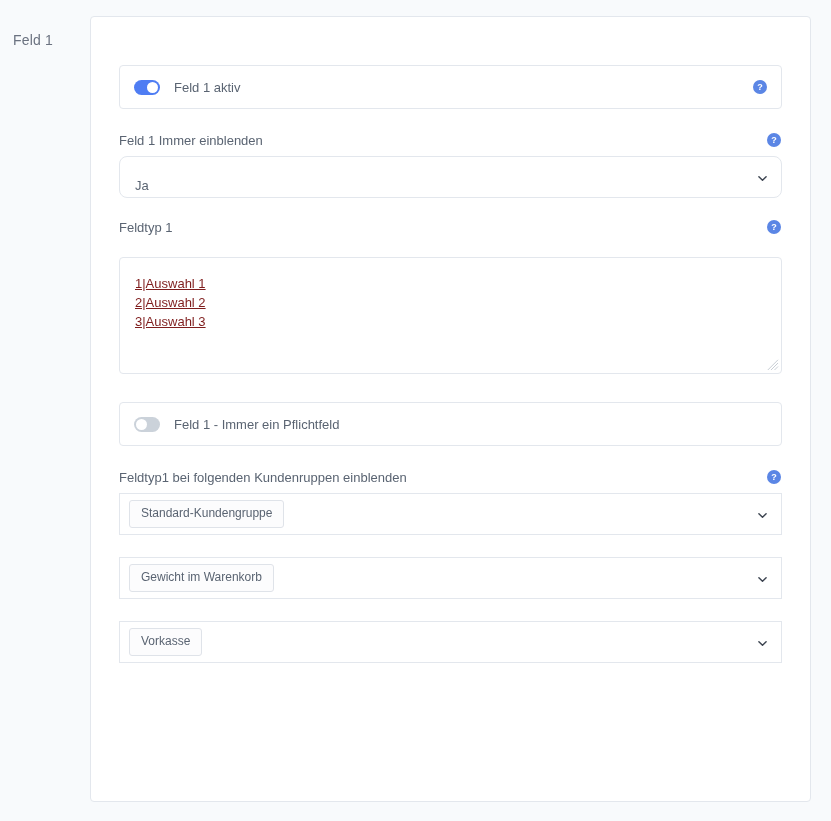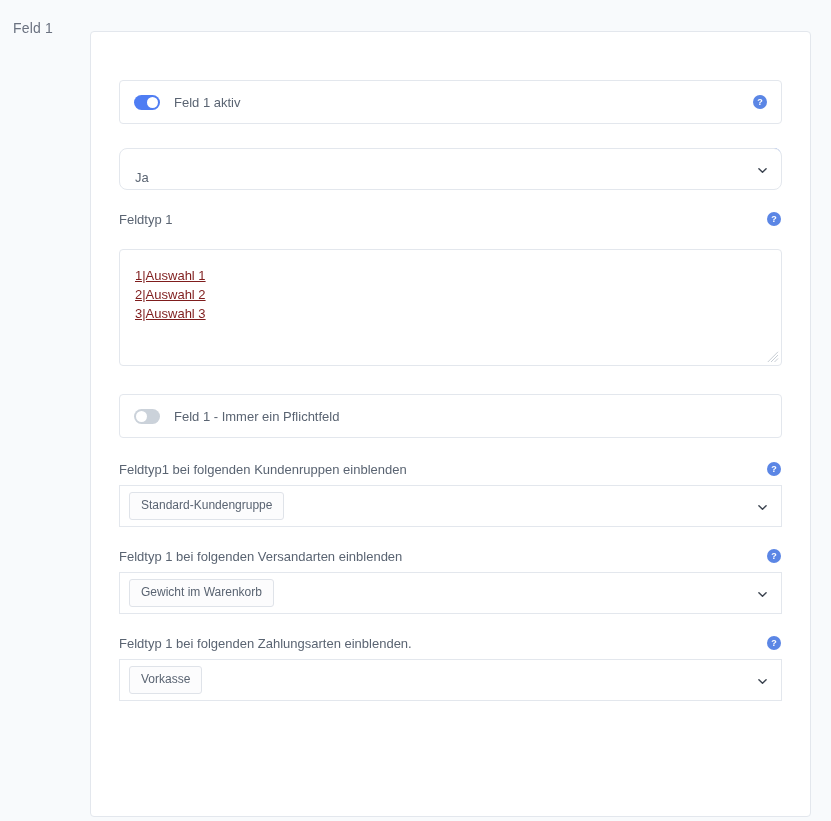--- a/index.html
+++ b/index.html
@@ -15,31 +15,31 @@
     font-size: 13px;
     color: #4a5568;
     overflow: hidden;
   }
 
   .page { position: relative; width: 831px; height: 821px; }
 
   .section-title {
     position: absolute;
     left: 13px;
-    top: 20px;
+    top: 32px;
     font-size: 14px;
     color: #6b7280;
     letter-spacing: 0.2px;
     white-space: nowrap;
   }
 
   .card {
     position: absolute;
     left: 90px;
-    top: 31px;
+    top: 16px;
     width: 721px;
     height: 786px;
     background: #ffffff;
     border: 1px solid #e3e7ed;
     border-radius: 4px;
   }
 
   .card-inner {
     position: absolute;
     left: 28px;
@@ -224,20 +224,21 @@
 
       <div class="toggle-row">
         <span class="switch on">
           <span class="knob"></span>
         </span>
         <span class="toggle-label">Feld 1 aktiv</span>
         <span class="help row-help">?</span>
       </div>
 
       <div class="field">
+        <span class="field-label">Feld 1 Immer einblenden</span>
         <span class="help label-help">?</span>
         <div class="select">
           <span class="select-value">Ja</span>
           <span class="chev">
             <svg width="9" height="9" viewBox="0 0 10 10">
                 <path d="M1 3 L5 7 L9 3" fill="none" stroke="#3d4551" stroke-width="1.6" stroke-linecap="round" stroke-linejoin="round"></path>
               </svg>
           </span>
         </div>
       </div>
@@ -276,34 +277,32 @@
           <span class="chip">Standard-Kundengruppe</span>
           <span class="chev">
             <svg width="9" height="9" viewBox="0 0 10 10">
                 <path d="M1 3 L5 7 L9 3" fill="none" stroke="#3d4551" stroke-width="1.6" stroke-linecap="round" stroke-linejoin="round"></path>
               </svg>
           </span>
         </div>
       </div>
 
       <div class="field">
-        <span class="field-label">Feldtyp 1 bei folgenden Versandarten einblenden</span>
         <span class="help label-help">?</span>
         <div class="multiselect">
           <span class="chip">Gewicht im Warenkorb</span>
           <span class="chev">
             <svg width="9" height="9" viewBox="0 0 10 10">
                 <path d="M1 3 L5 7 L9 3" fill="none" stroke="#3d4551" stroke-width="1.6" stroke-linecap="round" stroke-linejoin="round"></path>
               </svg>
           </span>
         </div>
       </div>
 
       <div class="field">
-        <span class="field-label">Feldtyp 1 bei folgenden Zahlungsarten einblenden.</span>
         <span class="help label-help">?</span>
         <div class="multiselect">
           <span class="chip">Vorkasse</span>
           <span class="chev">
             <svg width="9" height="9" viewBox="0 0 10 10">
                 <path d="M1 3 L5 7 L9 3" fill="none" stroke="#3d4551" stroke-width="1.6" stroke-linecap="round" stroke-linejoin="round"></path>
               </svg>
           </span>
         </div>
       </div>

